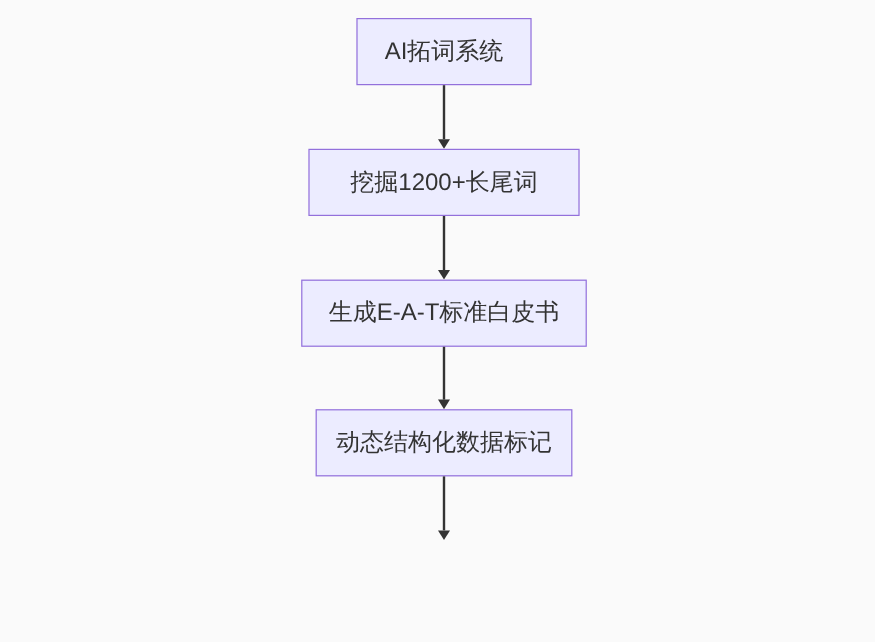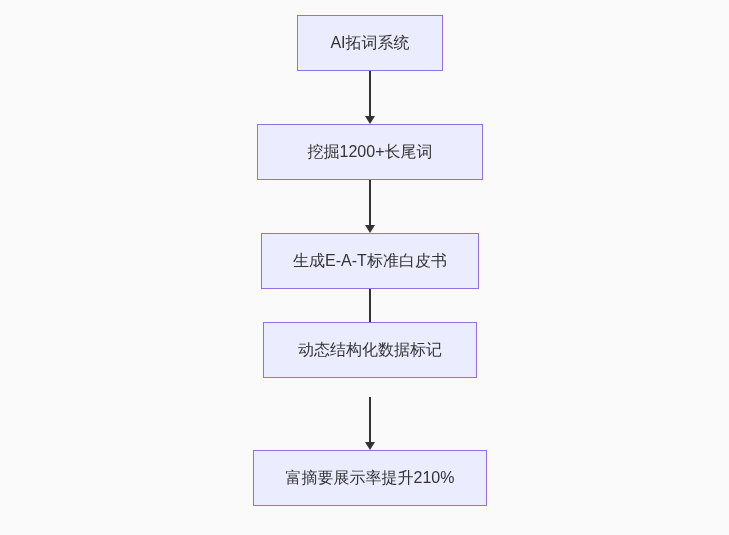--- a/index.html
+++ b/index.html
@@ -21,21 +21,21 @@
     height: 56px;
     box-sizing: border-box;
     background: var(--node-fill, #ECECFF);
     border: 1px solid var(--node-border, #9370DB);
     display: flex;
     align-items: center;
     justify-content: center;
   }
   .node-label {
     color: var(--node-text, #333333);
-    font-size: 16px;
+    font-size: 20px;
     line-height: 1;
     white-space: nowrap;
   }
   .arrow {
     position: absolute;
     left: 370px;
     transform: translateX(-50%);
     width: 12px;
     display: flex;
     flex-direction: column;
@@ -70,35 +70,32 @@
 
   <div class="node" style="top:124px; width:226px;">
     <span class="node-label">挖掘1200+长尾词</span>
   </div>
 
   <div class="arrow" style="top:180px; height:53px;">
     <div class="arrow-line"></div>
     <div class="arrow-head"></div>
   </div>
 
-  <div class="node" style="top:233px; width:218px;">
+  <div class="node" style="top:233px; width:238px;">
     <span class="node-label">生成E-A-T标准白皮书</span>
   </div>
 
   <div class="arrow" style="top:289px; height:52px;">
     <div class="arrow-line"></div>
     <div class="arrow-head"></div>
   </div>
 
-  <div class="node" style="top:322px; width:214px;">
+  <div class="node" style="top:341px; width:214px;">
     <span class="node-label">动态结构化数据标记</span>
   </div>
 
   <div class="arrow" style="top:397px; height:53px;">
     <div class="arrow-line"></div>
     <div class="arrow-head"></div>
   </div>
 
-  <div class="node" style="top:450px; width:234px;">
-    <span class="node-label">富摘要展示率提升210%</span>
-  </div>
 
 </div>
 
 </body></html>

